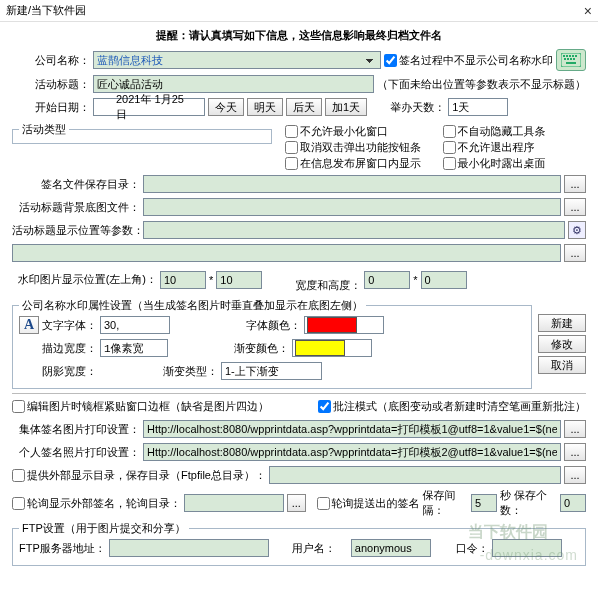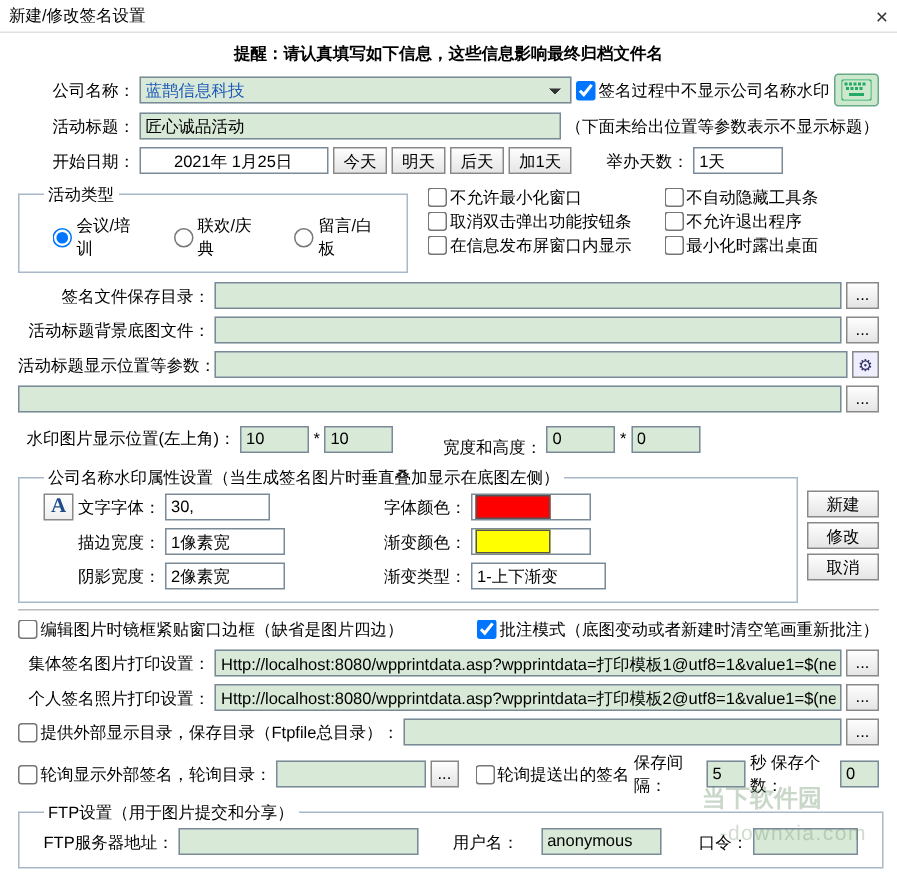--- a/index.html
+++ b/index.html
@@ -12,21 +12,21 @@
 .lbl { text-align: right; white-space: nowrap; }
 .lbl-w { width: 78px; }
 input[type="text"], select, .select-like { font-size: 11px; padding: 1px 3px; border: 1px solid #7a8a99; background: #d8e9d8; height: 18px; }
 input[type="text"].white, select.white, .select-like.white { background: #fff; }
 select, .select-like { appearance: none; -webkit-appearance: none; -moz-appearance: none; background-image: linear-gradient(45deg, transparent 50%, #333 50%), linear-gradient(135deg, #333 50%, transparent 50%); background-position: calc(100% - 10px) 7px, calc(100% - 6px) 7px; background-size: 4px 4px, 4px 4px; background-repeat: no-repeat; padding-right: 18px; }
 .select-like { display: inline-flex; align-items: center; }
 .btn { font-size: 11px; border: 1px solid #888; background: linear-gradient(#fefefe, #e5e5e5); padding: 1px 6px; height: 18px; cursor: pointer; white-space: nowrap; }
 .kbd-btn { width: 30px; height: 22px; border: 1px solid #6a8; background: #cde8cd; display: flex; align-items: center; justify-content: center; border-radius: 3px; cursor: pointer; }
 .chk { display: inline-flex; align-items: center; gap: 2px; white-space: nowrap; }
 .chk input { margin: 0; }
-fieldset { border: 1px solid #a8b8c8; padding: 2px 16px 4px; margin: 2px 0; }
+fieldset { border: 1px solid #a8b8c8; padding: 2px 6px 4px; margin: 2px 0; }
 fieldset legend { padding: 0 3px; font-size: 11px; }
 .radio-row { display: flex; gap: 28px; padding: 4px 6px; }
 .radio-item { display: inline-flex; align-items: center; gap: 3px; }
 .ellipsis-btn { width: 22px; height: 18px; border: 1px solid #888; background: linear-gradient(#fefefe,#e5e5e5); cursor: pointer; display:flex; align-items:center; justify-content:center; }
 .gear-btn { width: 18px; height: 18px; border: 1px solid #888; background: #eef; cursor: pointer; display:flex; align-items:center; justify-content:center; color:#336; }
 .colorbox { width: 50px; height: 16px; border: 1px solid #555; display:inline-block; }
 .red { background: #ff0000; }
 .yellow { background: #ffff00; }
 .flex1 { flex: 1; min-width: 0; }
 .opts-grid { display: grid; grid-template-columns: 1fr 1fr; gap: 1px 14px; }
@@ -35,21 +35,21 @@
 .btncol .btn { width: 48px; }
 .url-input { font-size:10px; }
 .watermark { position: absolute; right: 50px; bottom: 50px; font-size: 16px; color: rgba(100,140,100,0.35); pointer-events: none; font-weight:bold; }
 .watermark-sub { position: absolute; right: 20px; bottom: 30px; font-size: 14px; color: rgba(100,140,100,0.3); pointer-events: none; letter-spacing:1px; }
 hr.sep { border:none; border-top:1px solid #bbb; margin:2px 0; }
 </style>
 </head>
 <body>
 
 <div class="titlebar">
-  <span>新建/修改签名设置</span>
+  <span>新建/当下软件园</span>
   <span class="close">×</span>
 </div>
 
 <div class="content">
   <div class="reminder">提醒：请认真填写如下信息，这些信息影响最终归档文件名</div>
 
   <div class="row">
     <span class="lbl lbl-w">公司名称：</span>
     <div class="select-like flex1" style="color:#1e5ab8;">
         <span>蓝鹊信息科技</span>
@@ -76,50 +76,36 @@
   </div>
 
   <div class="row">
     <span class="lbl lbl-w">活动标题：</span>
     <input type="text" class="flex1" value="匠心诚品活动" style="">
     <span style="white-space:nowrap;">（下面未给出位置等参数表示不显示标题）</span>
   </div>
 
   <div class="row">
     <span class="lbl lbl-w">开始日期：</span>
-    <div class="select-like white" style="width:126px;padding-left:22px;">
+    <div class="select-like white" style="width:112px;padding-left:22px;">
         <span>2021年 1月25日</span>
       </div>
     <button class="btn">今天</button>
     <button class="btn">明天</button>
     <button class="btn">后天</button>
     <button class="btn">加1天</button>
     <span style="margin-left:20px;">举办天数：</span>
     <div class="select-like white" style="width:60px;text-align:right;">
         <span>1天</span>
       </div>
   </div>
 
   <div class="row" style="align-items:flex-start;">
     <fieldset style="flex:0 0 260px;">
       <legend>活动类型</legend>
-      <div class="radio-row">
-        <label class="radio-item">
-            <input type="radio" name="at" checked="" style="">
-            <span>会议/培训</span>
-          </label>
-        <label class="radio-item">
-            <input type="radio" name="at" style="">
-            <span>联欢/庆典</span>
-          </label>
-        <label class="radio-item">
-            <input type="radio" name="at" style="">
-            <span>留言/白板</span>
-          </label>
-      </div>
     </fieldset>
     <div class="opts-grid flex1" style="padding:4px 0 0 10px;">
       <label class="chk">
           <input type="checkbox" style="">
           <span>不允许最小化窗口</span>
         </label>
       <label class="chk">
           <input type="checkbox" style="">
           <span>不自动隐藏工具条</span>
         </label>
@@ -181,38 +167,35 @@
         <input type="text" class="white" style="width: 70px;" value="30,">
         <span style="width:70px;"></span>
         <span class="lbl">字体颜色：</span>
         <div class="select-like white" style="width:80px; padding:0 18px 0 2px;">
             <span class="colorbox red"></span>
           </div>
       </div>
       <div class="row">
         <span style="width:20px;"></span>
         <span class="lbl" style="width:55px;">描边宽度：</span>
-        <div class="select-like white" style="width:80px;">
+        <div class="select-like white" style="width:68px;font-family:Liberation Mono, monospace;">
             <span>1像素宽</span>
           </div>
         <span style="width:60px;"></span>
         <span class="lbl">渐变颜色：</span>
         <div class="select-like white" style="width:80px; padding:0 18px 0 2px;">
             <span class="colorbox yellow"></span>
           </div>
       </div>
       <div class="row">
         <span style="width:20px;"></span>
         <span class="lbl" style="width:55px;">阴影宽度：</span>
-        <div class="select-like white" style="width:80px;">
-            <span>2像素宽</span>
-          </div>
         <span style="width:60px;"></span>
         <span class="lbl">渐变类型：</span>
-        <div class="select-like white" style="width:90px;">
+        <div class="select-like white" style="width:101px;">
             <span>1-上下渐变</span>
           </div>
       </div>
     </fieldset>
     <div class="btncol">
       <button class="btn">新建</button>
       <button class="btn">修改</button>
       <button class="btn">取消</button>
     </div>
   </div>

